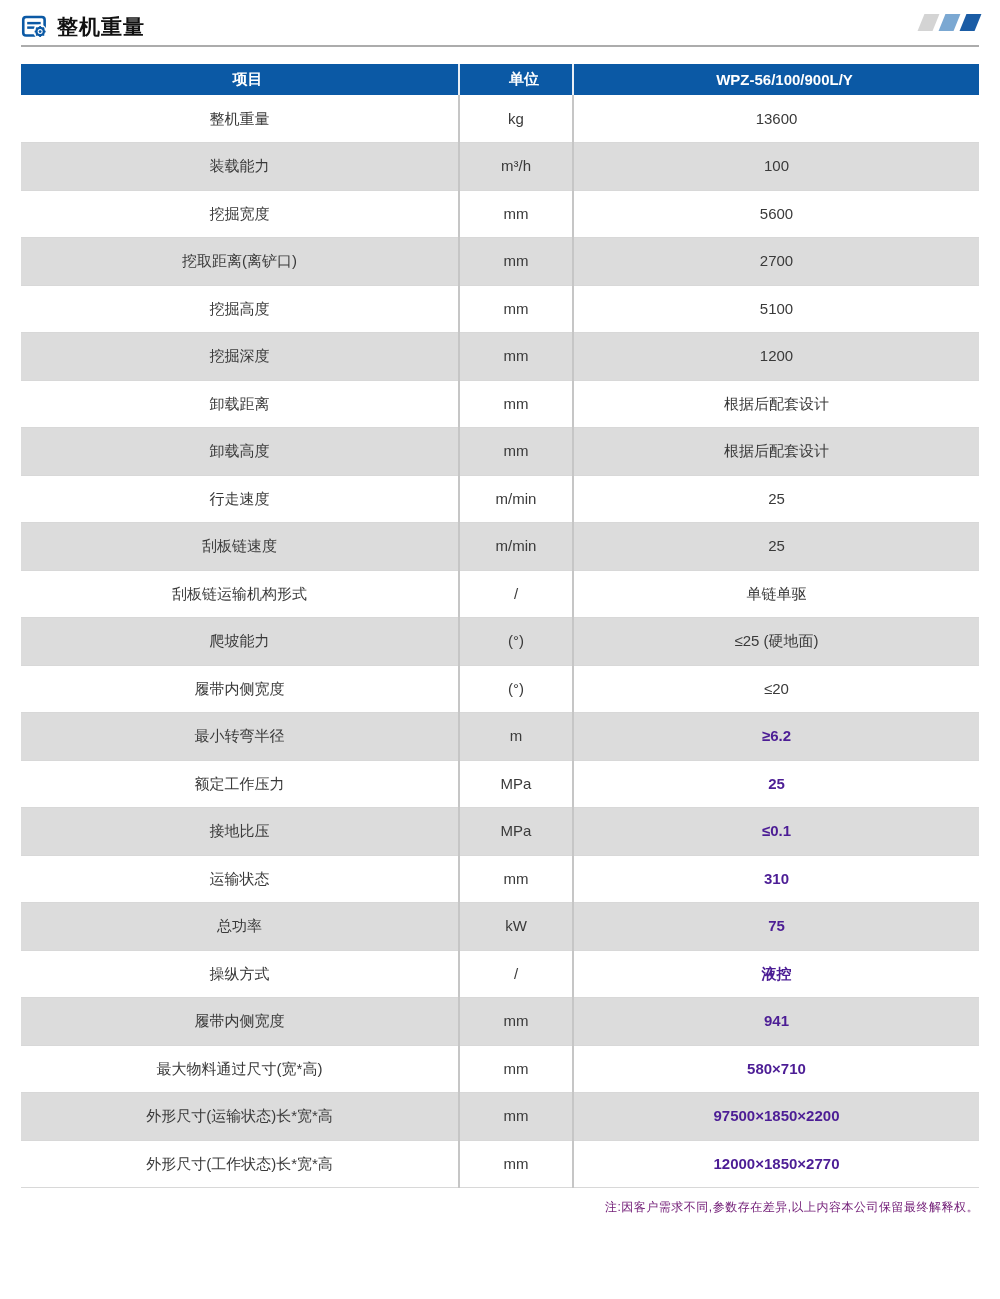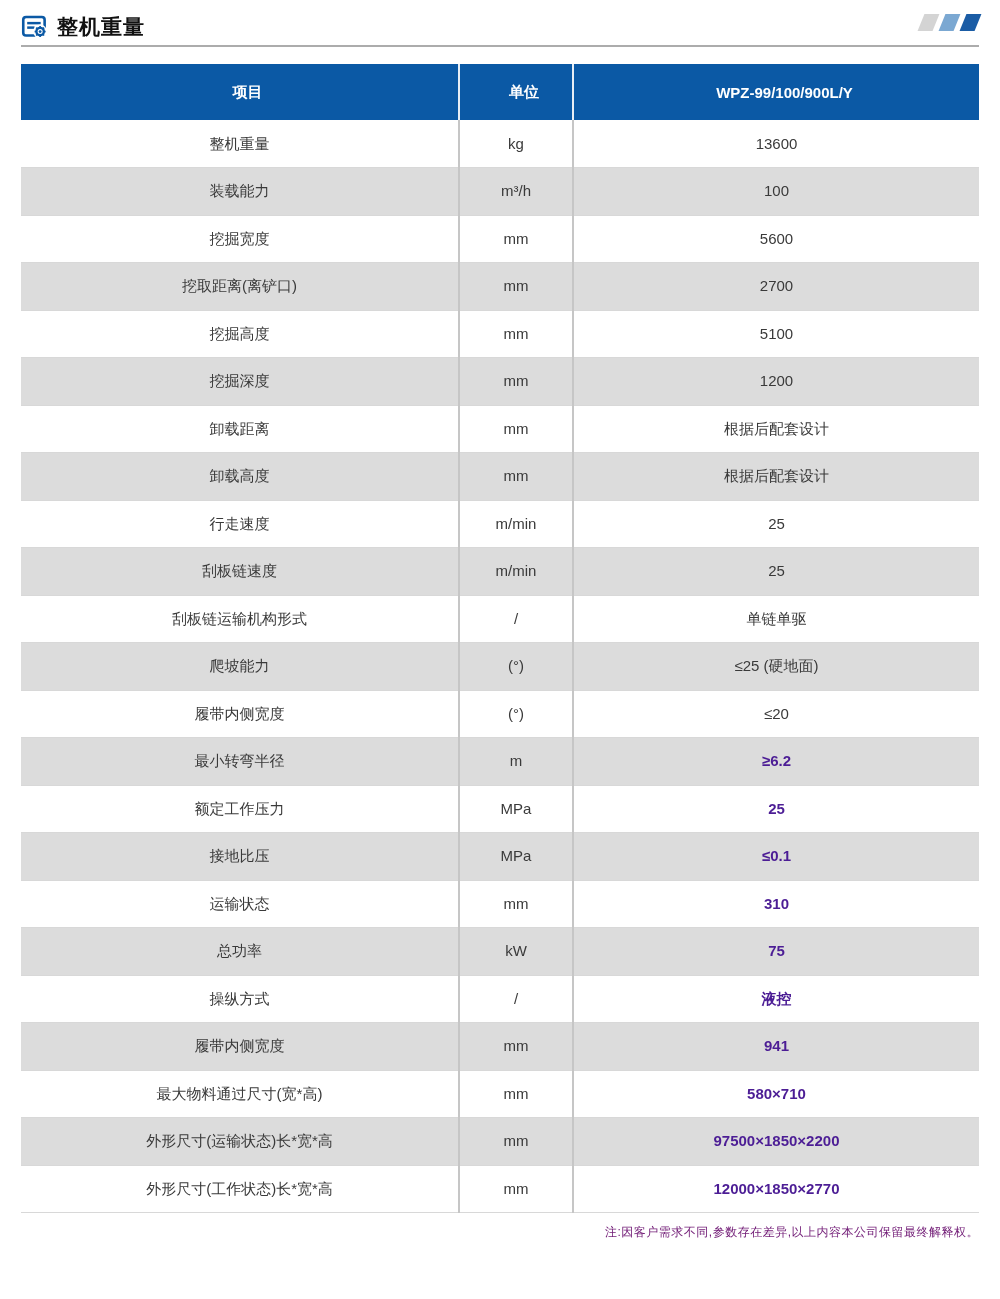--- a/index.html
+++ b/index.html
@@ -35,21 +35,21 @@
   }
 
   
   table.spec{
     margin-top:17px;
     width:958px;
     border-collapse:collapse;
     table-layout:fixed;
   }
   table.spec thead th{
-    height:56px;
+    height:31px;
     background:#0b59a5;
     color:#ffffff;
     font-size:15px; font-weight:bold;
     text-align:center; vertical-align:middle;
     border-right:2px solid #e8eef5;
     padding-left:16px;
   }
   table.spec thead th:last-child{ border-right:none; }
   table.spec td{
     height:47.5px;
@@ -108,21 +108,21 @@
     <table class="spec">
       <colgroup>
         <col style="width:438px">
         <col style="width:114px">
         <col style="width:406px">
       </colgroup>
       <thead>
         <tr>
           <th>项目</th>
           <th>单位</th>
-          <th>WPZ-99/100/900L/Y</th>
+          <th>WPZ-56/100/900L/Y</th>
         </tr>
       </thead>
       <tbody>
           <tr>
             <td>整机重量</td>
             <td>kg</td>
             <td>13600</td>
           </tr>
           <tr>
             <td>装载能力</td>

